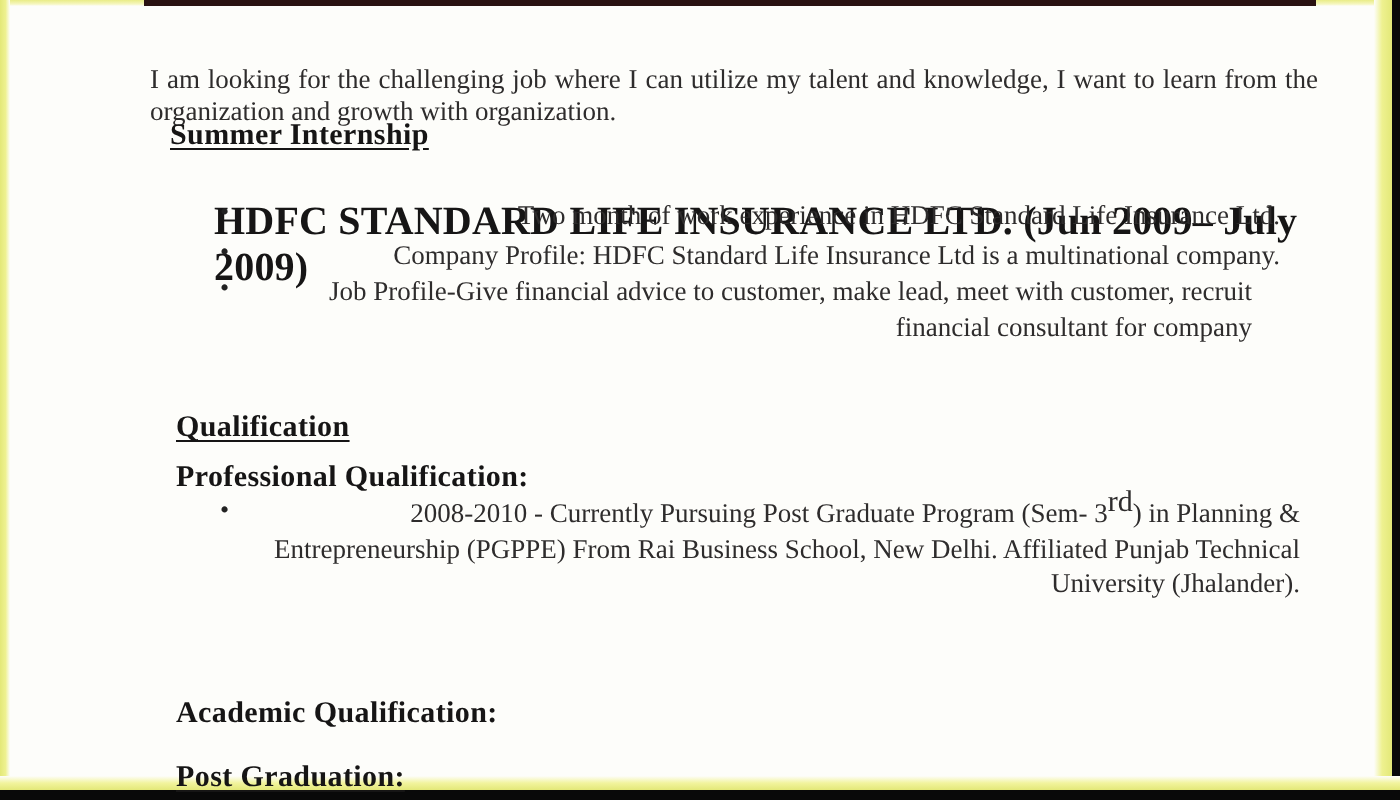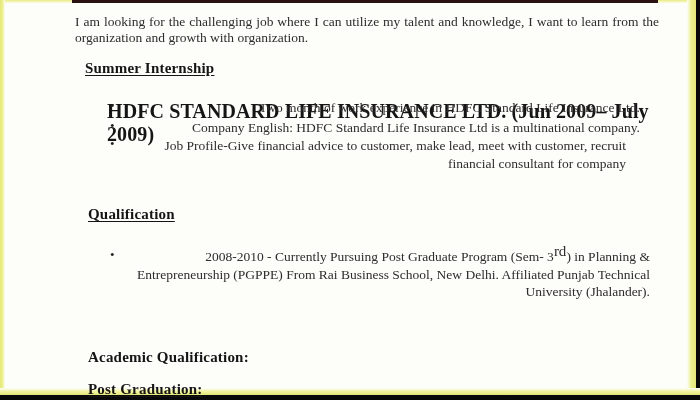--- a/index.html
+++ b/index.html
@@ -24,21 +24,21 @@
   .edge-bottom{left:0;bottom:5px;width:700px;height:7px;
     background:linear-gradient(180deg,#fdfdfa 0%,#f2f49e 50%,#e3e878 100%);}
   .edge-bottom-black{left:0;bottom:0;width:700px;height:5px;background:#090909;}
   .top-rule{position:absolute;left:72px;top:0;width:586px;height:2.5px;background:#2a1212;}
 
   .txt{position:absolute;color:#2e2c2c;font-size:13.5px;line-height:16.5px;}
   .heading{position:absolute;color:#161515;font-weight:bold;font-size:15px;letter-spacing:.2px;}
   .underlined{text-decoration:underline;text-underline-offset:2px;text-align:right;}
   .justify{text-align:justify;}
 
-  .intro{left:75px;top:0;width:584px;}
+  .intro{left:75px;top:18px;width:584px;}
   .h-summer{left:85px;top:48px;}
   .h-hdfc{left:107px;top:80px;font-size:20px;letter-spacing:.1px;}
 
   .bullet-item{position:absolute;}
   .bullet-marker{position:absolute;left:0;top:-1px;font-size:13px;color:#222;}
   .bullet-text{display:block;margin-left:18px;color:#2e2c2c;font-size:13.5px;line-height:17.5px;text-align:right;}
   .b1{left:110px;top:99px;width:530px;}
   .b2{left:110px;top:119px;width:530px;}
   .b3{left:110px;top:137px;width:516px;}
 
@@ -72,30 +72,31 @@
 
   <h3 class="heading h-hdfc">HDFC STANDARD LIFE INSURANCE LTD. (Jun 2009– July 2009)</h3>
 
   <div class="bullet-item b1">
     <span class="bullet-marker">•</span>
     <span class="bullet-text">Two month of work experience in HDFC Standard Life Insurance Ltd.</span>
   </div>
 
   <div class="bullet-item b2">
     <span class="bullet-marker">•</span>
-    <span class="bullet-text">Company English: HDFC Standard Life Insurance Ltd is a multinational company.</span>
+    <span class="bullet-text">Company Profile: HDFC Standard Life Insurance Ltd is a multinational company.</span>
   </div>
 
   <div class="bullet-item b3">
     <span class="bullet-marker">•</span>
     <span class="bullet-text justify">Job Profile-Give financial advice to customer, make lead, meet with customer, recruit financial consultant for company</span>
   </div>
 
   <h2 class="heading underlined h-qual">Qualification</h2>
 
+  <h3 class="heading h-prof">Professional Qualification:</h3>
 
   <div class="bullet-item pgb">
     <span class="bullet-marker">•</span>
     <span class="bullet-text justify"><span>2008-2010 -   Currently Pursuing Post Graduate Program (Sem- 3</span><span class="sup">rd</span><span>)  in Planning &amp; Entrepreneurship (PGPPE) From Rai Business School, New Delhi. Affiliated Punjab Technical University (Jhalander).</span></span>
   </div>
 
   <h3 class="heading underlined h-postgrad">Post Graduation:</h3>
 
   <h3 class="heading h-acad">Academic Qualification:</h3>
 

